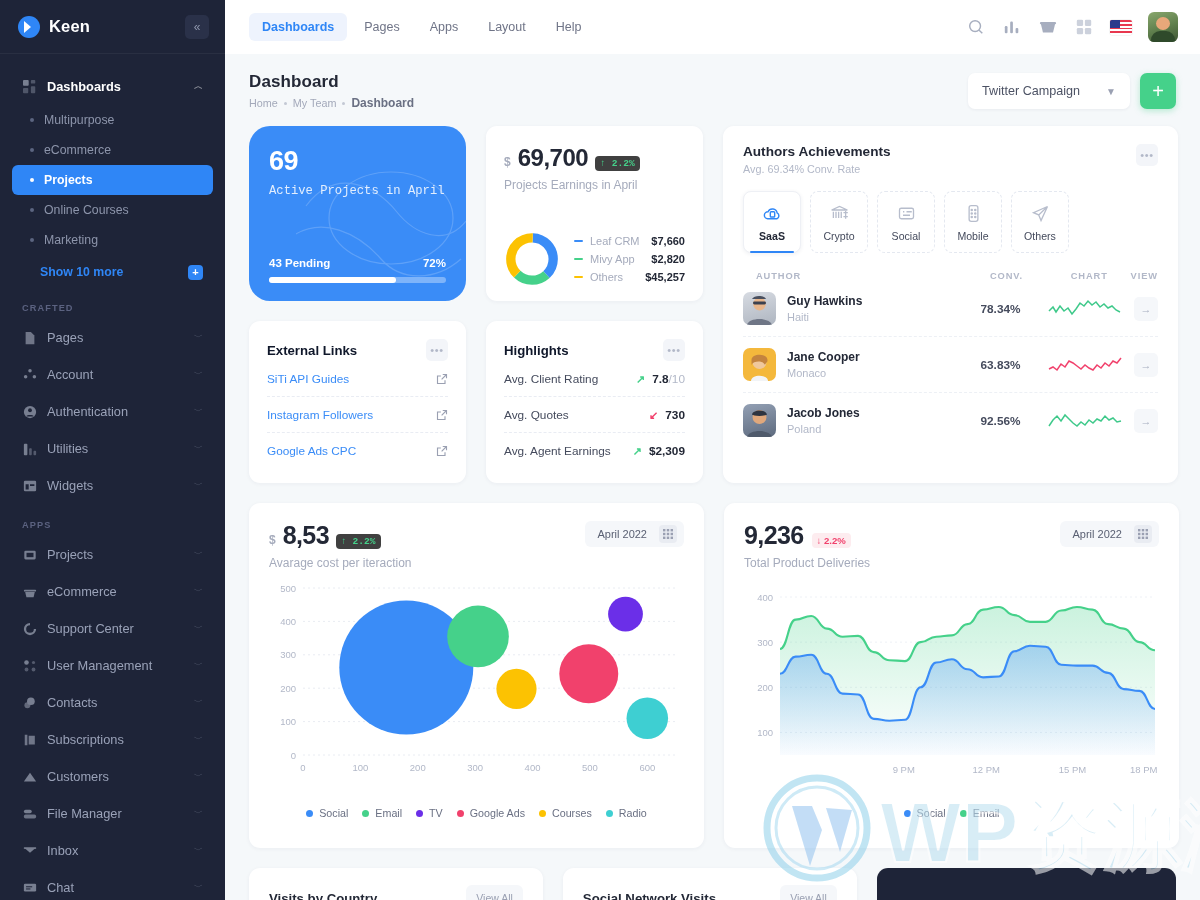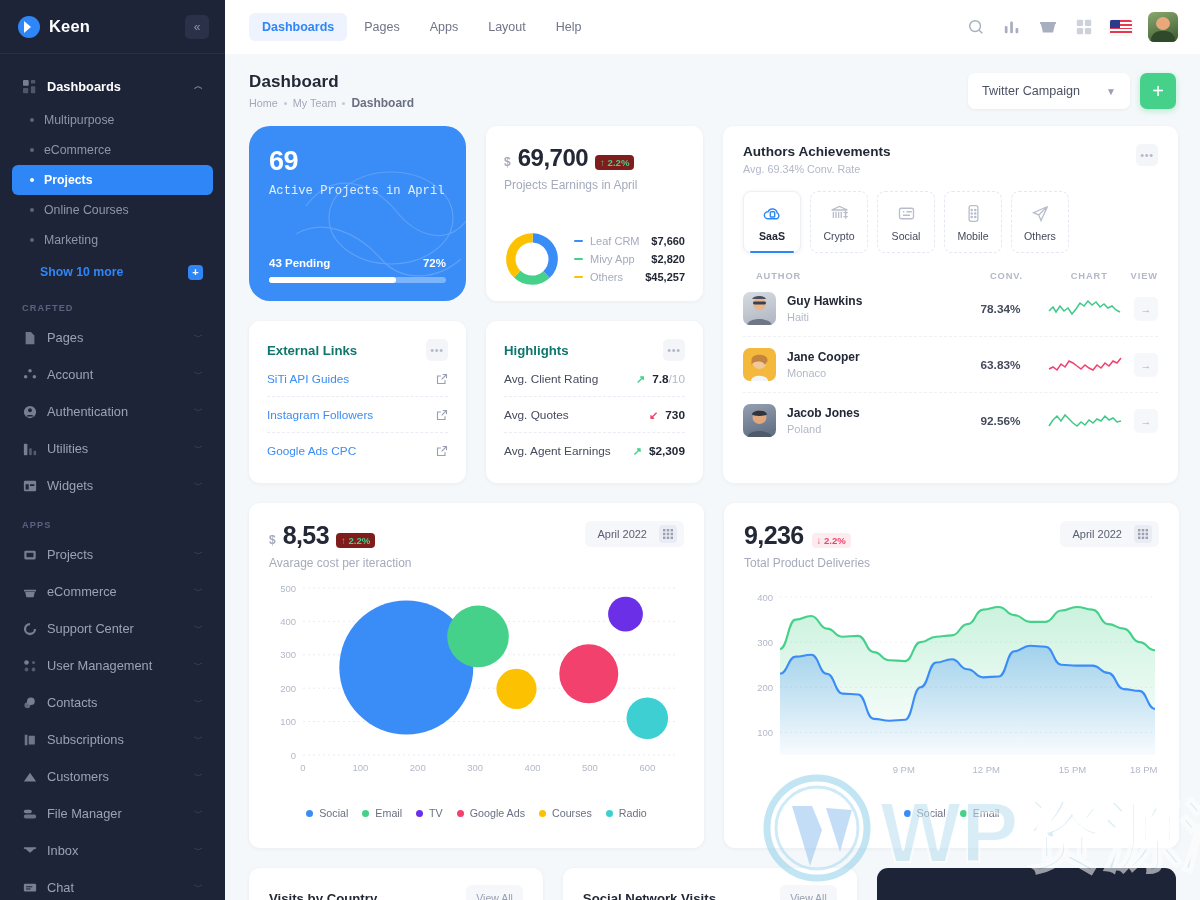--- a/index.html
+++ b/index.html
@@ -173,34 +173,34 @@
   .bc-bar > div { height: 6px; border-radius: 3px; background: #fff; }
 
   
   .earn-card { width: 217px; height: 175px; padding: 18px 18px 14px; display:flex; flex-direction:column;}
   .earn-top { display: flex; align-items: baseline; gap: 7px; }
   .cur { font-size: 12px; color: #a5abbc; font-weight: bold; }
   .earn-num { font-size: 24px; font-weight: bold; color: #232836; letter-spacing: -.5px; }
   .badge {
     font-size: 9.6px; font-weight: bold; border-radius: 4px; padding: 2px 5px;
   }
-  .badge.up { background: #7f1d1d; color: #45d18a; }
+  .badge.up { background: #404040; color: #45d18a; font-family: Liberation Mono, monospace; }
   .badge.down { background: #fdecef; color: #f1416c; }
   .earn-sub { font-size: 12px; color: #a5abbc; margin-top: 6px; }
   .donut-row { display: flex; align-items: center; gap: 14px; margin-top: auto; }
   .legend-list { flex: 1; display: flex; flex-direction: column; gap: 6px; }
   .legend-line { display: flex; align-items: center; gap: 7px; font-size: 11px; }
   .dash { width: 9px; height: 2.5px; border-radius: 2px; flex: 0 0 9px; }
   .lg-label { color: #a5abbc; }
   .lg-val { margin-left: auto; font-weight: bold; color: #232836; font-size: 11px; }
 
   
   .mini-card { width: 217px; height: 162px; padding: 18px 18px 14px; display:flex; flex-direction:column;}
   .mini-head { display: flex; align-items: center; }
-  .mini-title { font-size: 13.2px; font-weight: bold; color: #0f766e; }
+  .mini-title { font-size: 13.2px; font-weight: bold; color: #0f172a; }
   .dots-btn {
     margin-left: auto; width: 22px; height: 22px; border-radius: 5px;
     background: #f3f5f9; color: #b2b8c8; font-size: 11px; letter-spacing: .6px;
     display: flex; align-items: center; justify-content: center; cursor: pointer;
   }
   .lnk-row {
     display: flex; align-items: center; padding: 11px 0 10px;
     border-bottom: 1px dashed #e9ecf3; cursor: pointer;
   }
   .lnk-row:first-of-type { padding-top: 17px; }

